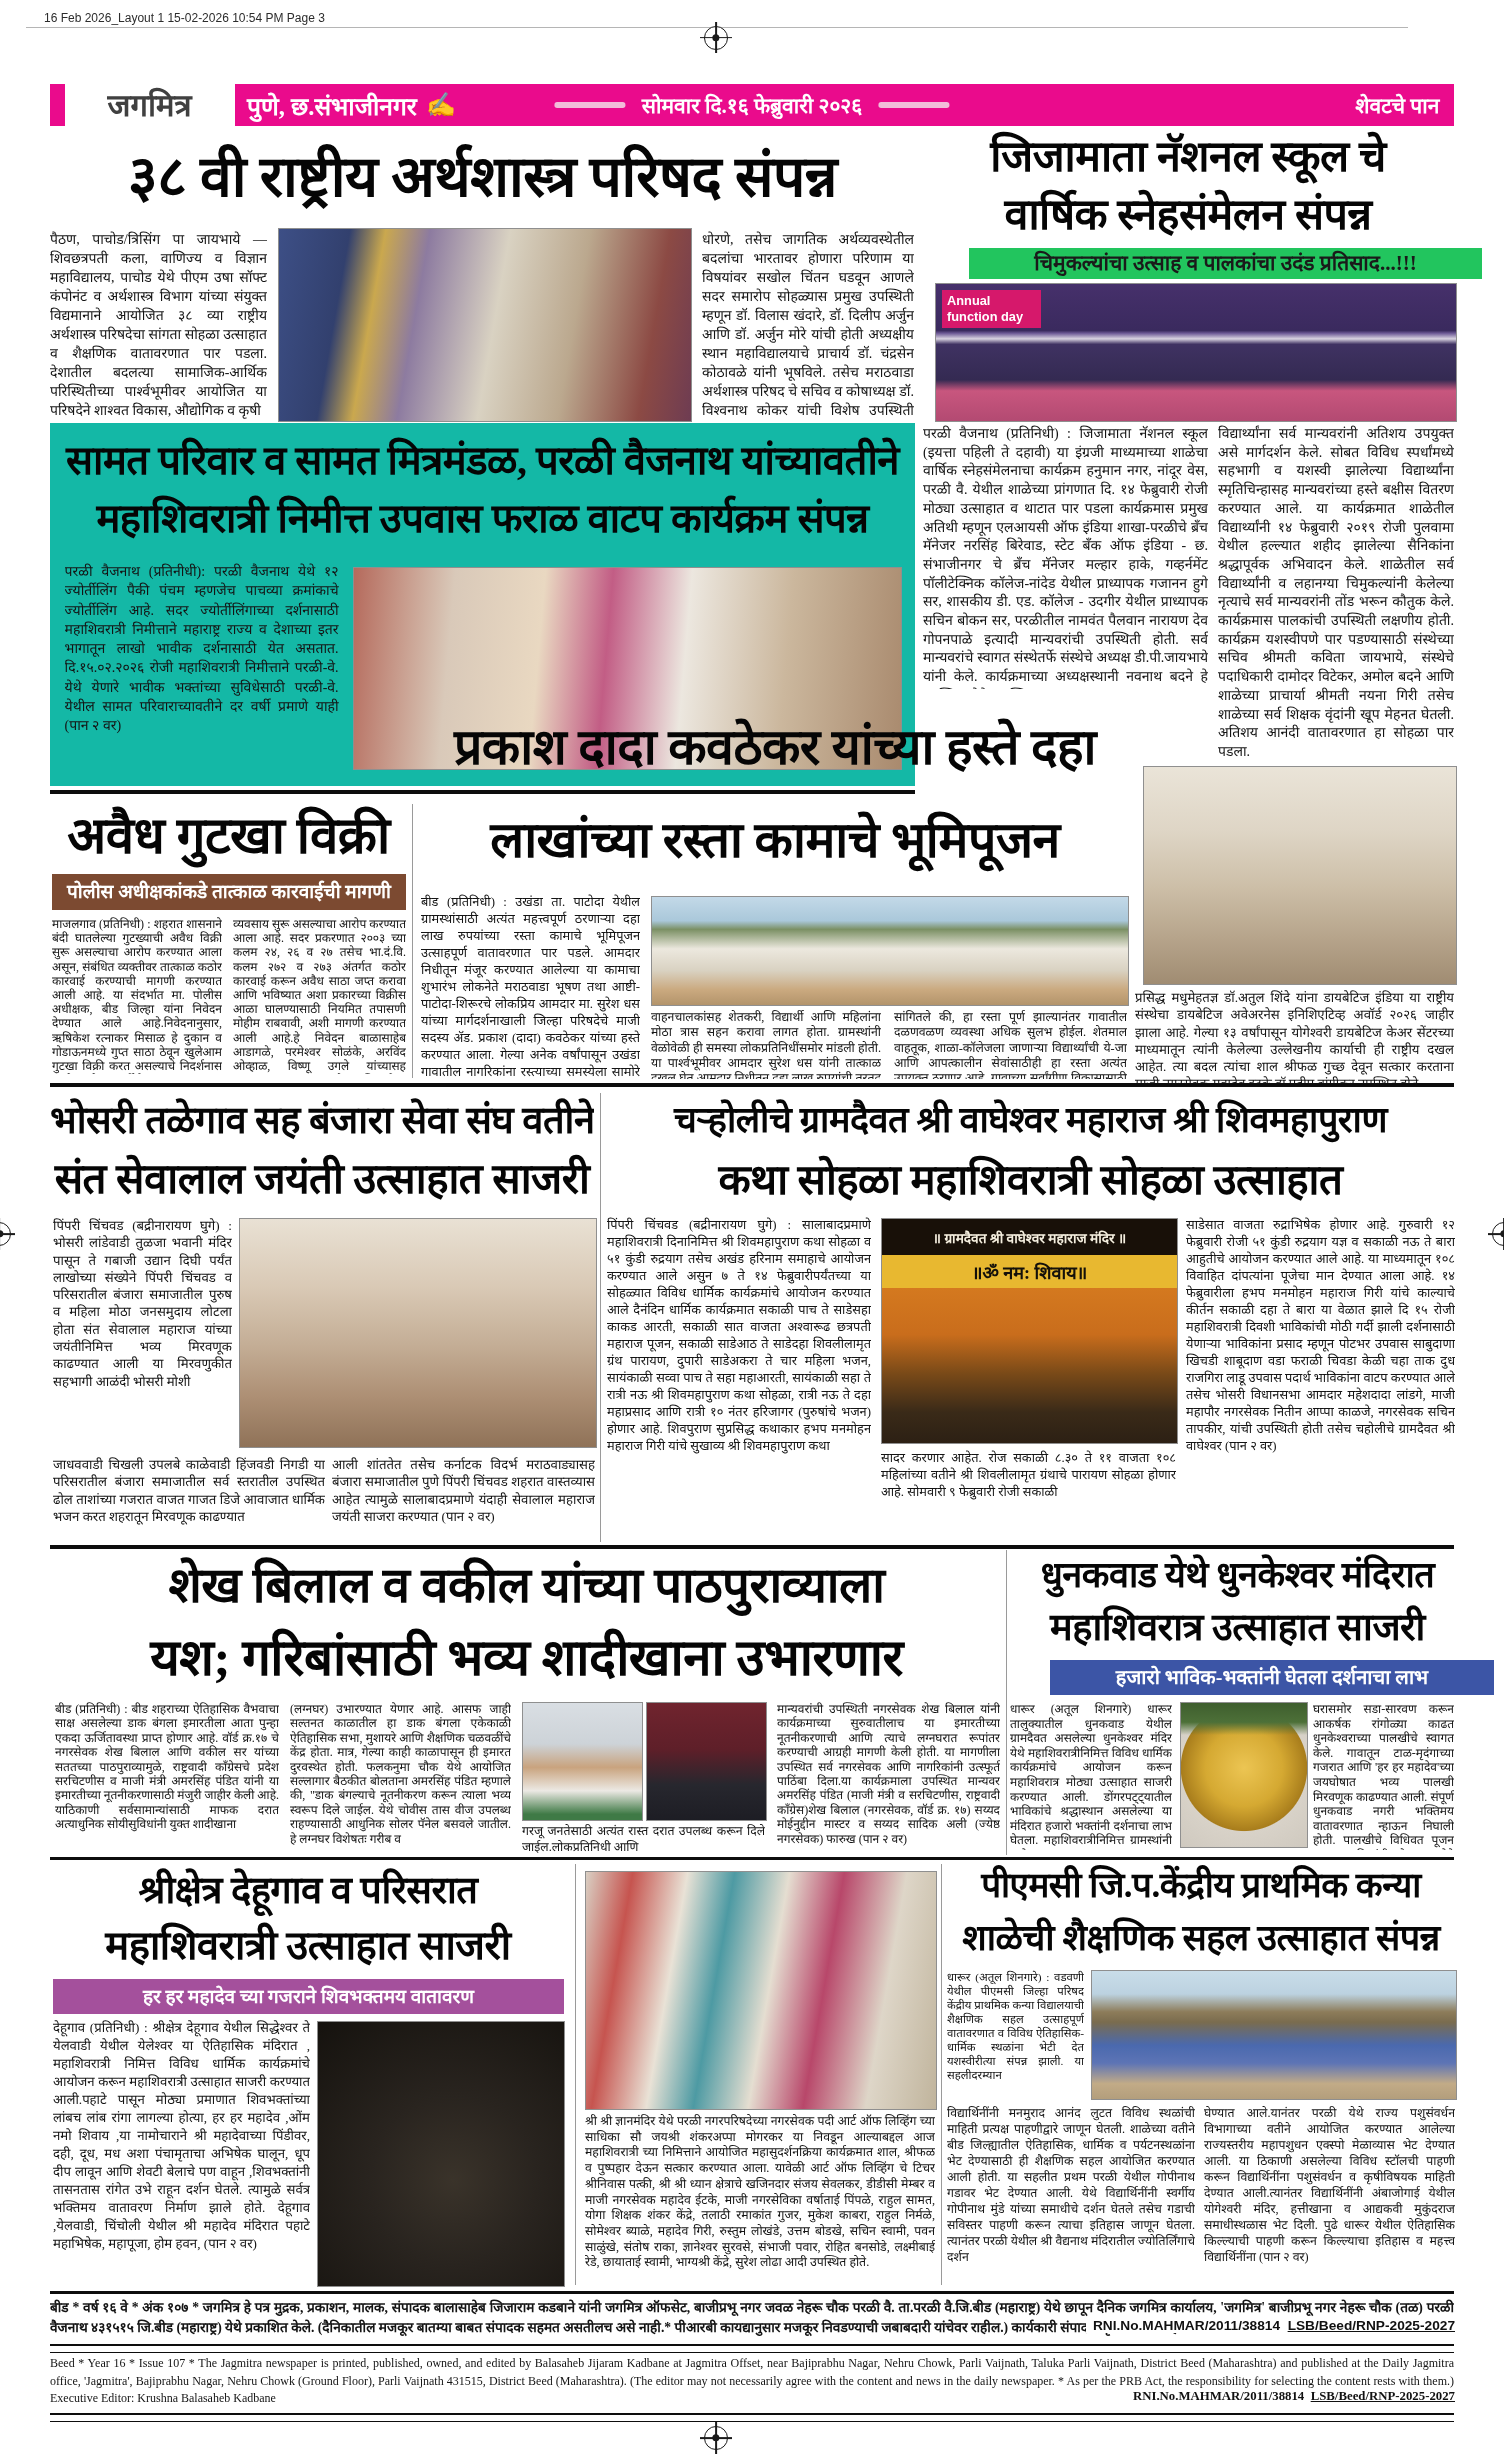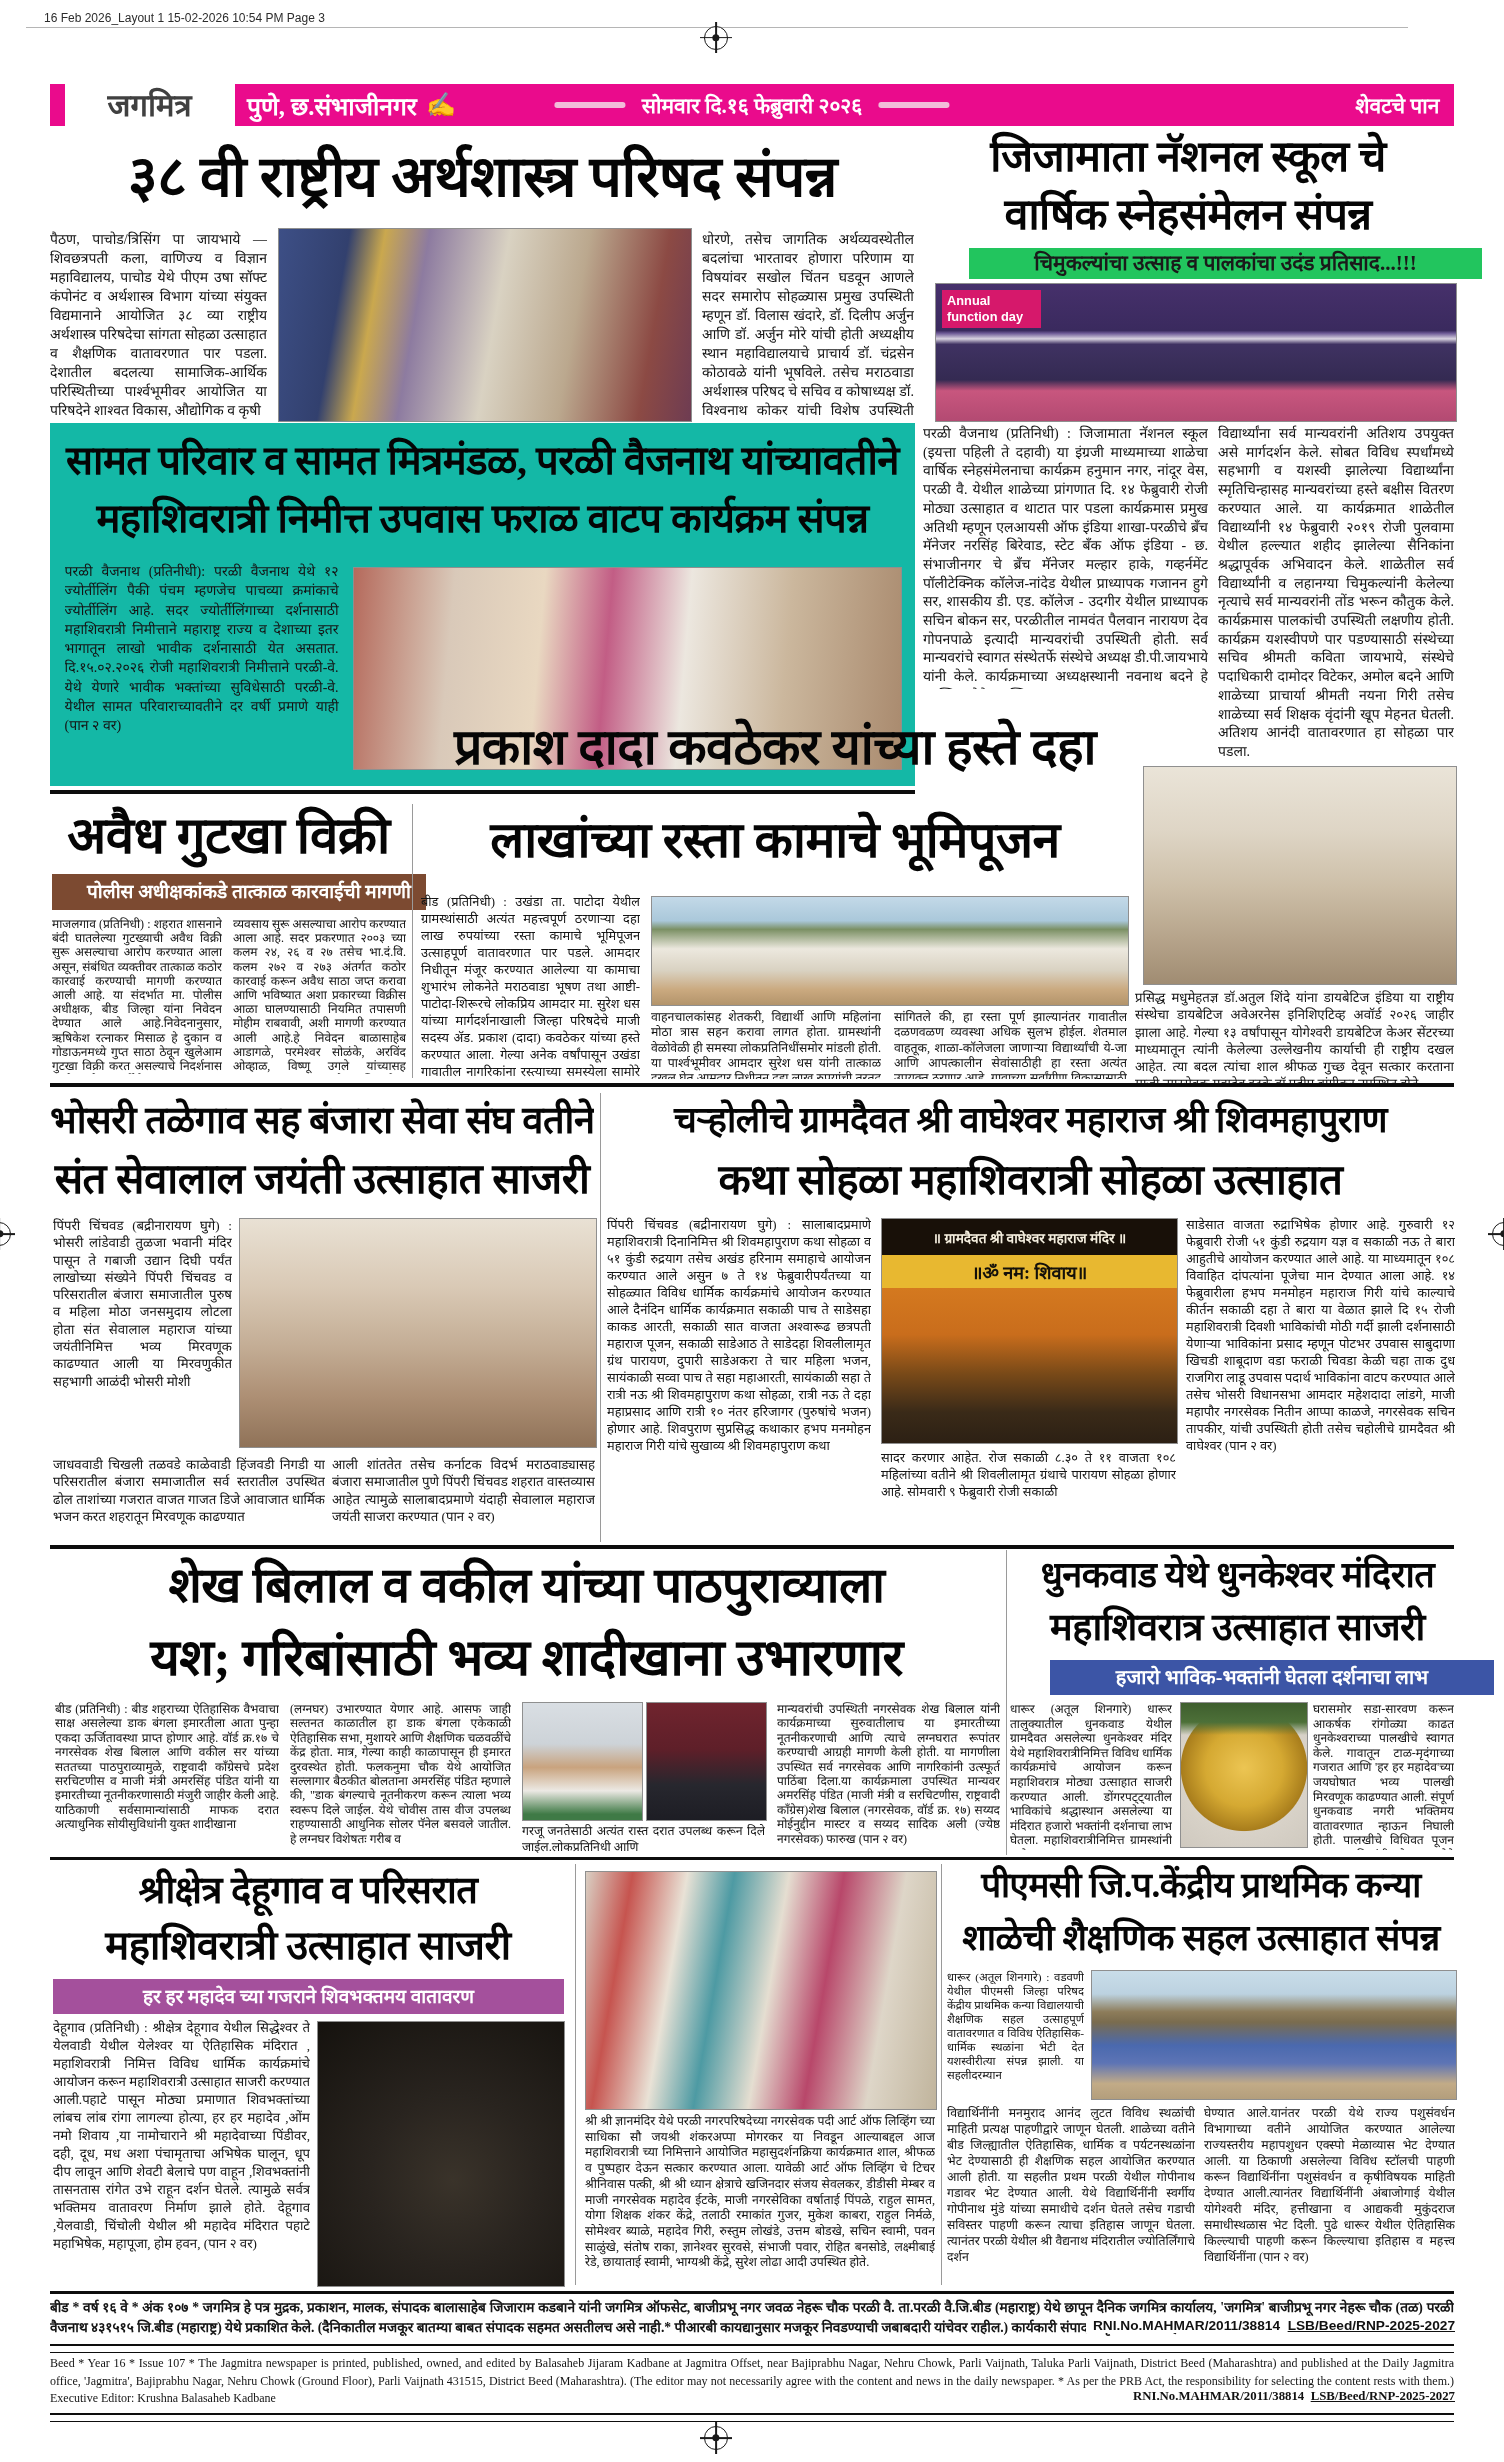--- a/index.html
+++ b/index.html
@@ -107,39 +107,39 @@
 
 <div class="abs samatbg" style="left:50px;top:423px;width:865px;height:363px;">
   <div class="hl" style="margin-top:9px;width:100%;height:58px;font-size:40px;line-height:58px;">सामत परिवार व सामत मित्रमंडळ, परळी वैजनाथ यांच्यावतीने</div>
   <div class="hl" style="width:100%;height:58px;font-size:40px;line-height:58px;">महाशिवरात्री निमीत्त उपवास फराळ वाटप कार्यक्रम संपन्न</div>
   <div class="bd" style="position:absolute;left:14.6px;top:139px;width:274px;height:212px;font-size:14px;line-height:19.3px;">परळी वैजनाथ (प्रतिनीधी): परळी वैजनाथ येथे १२ ज्योर्तीलिंग पैकी पंचम म्हणजेच पाचव्या क्रमांकाचे ज्योर्तीलिंग आहे. सदर ज्योर्तीलिंगाच्या दर्शनासाठी महाशिवरात्री निमीत्ताने महाराष्ट्र राज्य व देशाच्या इतर भागातून लाखो भावीक दर्शनासाठी येत असतात. दि.१५.०२.२०२६ रोजी महाशिवरात्री निमीत्ताने परळी-वे. येथे येणारे भावीक भक्तांच्या सुविधेसाठी परळी-वे. येथील सामत परिवाराच्यावतीने दर वर्षी प्रमाणे याही (पान २ वर)</div>
   <div class="ph ph-samat" style="left:303px;top:144px;width:547px;height:201px;"></div>
 </div>
 <div class="hr" style="left:50px;top:790px;width:865px;height:3.6px;"></div>
 
 <div class="abs hl" style="left:50px;top:804px;width:357px;height:64px;font-size:51px;line-height:64px;">अवैध गुटखा विक्री</div>
-<div class="abs kick bar-brown" style="left:52px;top:874px;width:354px;height:36px;font-size:19px;line-height:36px;padding-left:20px;">पोलीस अधीक्षकांकडे तात्काळ कारवाईची मागणी</div>
+<div class="abs kick bar-brown" style="left:52px;top:874px;width:354px;height:36px;font-size:19px;line-height:36px;">पोलीस अधीक्षकांकडे तात्काळ कारवाईची मागणी</div>
 <div class="abs bd" style="left:52px;top:917px;width:170px;height:157px;font-size:12px;line-height:14.2px;">माजलगाव (प्रतिनिधी) : शहरात शासनाने बंदी घातलेल्या गुटख्याची अवैध विक्री सुरू असल्याचा आरोप करण्यात आला असून, संबंधित व्यक्तीवर तात्काळ कठोर कारवाई करण्याची मागणी करण्यात आली आहे. या संदर्भात मा. पोलीस अधीक्षक, बीड जिल्हा यांना निवेदन देण्यात आले आहे.निवेदनानुसार, ऋषिकेश रत्नाकर मिसाळ हे दुकान व गोडाऊनमध्ये गुप्त साठा ठेवून खुलेआम गुटखा विक्री करत असल्याचे निदर्शनास आले आहे. यापूर्वीही त्याच्यावर गुटखा विक्री प्रकरणी कारवाई करण्यात आली होती. मात्र, त्यानंतरही अवैध</div>
 <div class="abs bd" style="left:233px;top:917px;width:173px;height:157px;font-size:12px;line-height:14.2px;">व्यवसाय सुरू असल्याचा आरोप करण्यात आला आहे. सदर प्रकरणात २००३ च्या कलम २४, २६ व २७ तसेच भा.दं.वि. कलम २७२ व २७३ अंतर्गत कठोर कारवाई करून अवैध साठा जप्त करावा आणि भविष्यात अशा प्रकारच्या विक्रीस आळा घालण्यासाठी नियमित तपासणी मोहीम राबवावी, अशी मागणी करण्यात आली आहे.हे निवेदन बाळासाहेब आडागळे, परमेश्वर सोळंके, अरविंद ओव्हाळ, विष्णू उगले यांच्यासह माजलगाव पत्रकार संघाचे पदाधिकारी व सदस्यांनी दिले आहे.</div>
 <div class="vr" style="left:412px;top:804px;height:274px;"></div>
 
 <div class="abs hl" style="left:421px;top:702px;width:708px;height:91px;font-size:50px;line-height:91px;">प्रकाश दादा कवठेकर यांच्या हस्ते दहा</div>
 <div class="abs hl" style="left:421px;top:795px;width:708px;height:91px;font-size:50px;line-height:91px;">लाखांच्या रस्ता कामाचे भूमिपूजन</div>
 <div class="abs bd" style="left:421px;top:894px;width:219px;height:184px;font-size:12.8px;line-height:17px;">बीड (प्रतिनिधी) : उखंडा ता. पाटोदा येथील ग्रामस्थांसाठी अत्यंत महत्त्वपूर्ण ठरणाऱ्या दहा लाख रुपयांच्या रस्ता कामाचे भूमिपूजन उत्साहपूर्ण वातावरणात पार पडले. आमदार निधीतून मंजूर करण्यात आलेल्या या कामाचा शुभारंभ लोकनेते मराठवाडा भूषण तथा आष्टी-पाटोदा-शिरूरचे लोकप्रिय आमदार मा. सुरेश धस यांच्या मार्गदर्शनाखाली जिल्हा परिषदेचे माजी सदस्य ॲड. प्रकाश (दादा) कवठेकर यांच्या हस्ते करण्यात आला. गेल्या अनेक वर्षांपासून उखंडा गावातील नागरिकांना रस्त्याच्या समस्येला सामोरे जावे लागत होते. पावसाळ्यात चिखल व खड्ड्यांमुळे</div>
 <div class="ph ph-bhumi" style="left:651px;top:896px;width:476px;height:108px;"></div>
 <div class="abs bd" style="left:651px;top:1010px;width:230px;height:69px;font-size:12.3px;line-height:15.3px;">वाहनचालकांसह शेतकरी, विद्यार्थी आणि महिलांना मोठा त्रास सहन करावा लागत होता. ग्रामस्थांनी वेळोवेळी ही समस्या लोकप्रतिनिधींसमोर मांडली होती. या पार्श्वभूमीवर आमदार सुरेश धस यांनी तात्काळ दखल घेत आमदार निधीतून दहा लाख रुपयांची तरतूद करून रस्ता कामाला मंजुरी दिली. भूमिपूजन प्रसंगी बोलताना मान्यवरांनी</div>
 <div class="abs bd" style="left:894px;top:1010px;width:233px;height:69px;font-size:12.3px;line-height:15.3px;">सांगितले की, हा रस्ता पूर्ण झाल्यानंतर गावातील दळणवळण व्यवस्था अधिक सुलभ होईल. शेतमाल वाहतूक, शाळा-कॉलेजला जाणाऱ्या विद्यार्थ्यांची ये-जा आणि आपत्कालीन सेवांसाठीही हा रस्ता अत्यंत उपयुक्त ठरणार आहे. गावाच्या सर्वांगीण विकासासाठी अशा मूलभूत सुविधा अत्यावश्यक असल्याचे मत व्यक्त करण्यात आले.</div>
 
 <div class="hr" style="left:50px;top:1083px;width:1404px;height:3.6px;"></div>
 
 <div class="abs hl" style="left:50px;top:1093px;width:544px;height:55px;font-size:38px;line-height:55px;">भोसरी तळेगाव सह बंजारा सेवा संघ वतीने</div>
 <div class="abs hl" style="left:50px;top:1149px;width:544px;height:60px;font-size:42px;line-height:60px;">संत सेवालाल जयंती उत्साहात साजरी</div>
 <div class="abs bd" style="left:53px;top:1217px;width:179px;height:230px;font-size:13.2px;line-height:17.3px;">पिंपरी चिंचवड (बद्रीनारायण घुगे) : भोसरी लांडेवाडी तुळजा भवानी मंदिर पासून ते गबाजी उद्यान दिघी पर्यंत लाखोच्या संख्येने पिंपरी चिंचवड व परिसरातील बंजारा समाजातील पुरुष व महिला मोठा जनसमुदाय लोटला होता संत सेवालाल महाराज यांच्या जयंतीनिमित्त भव्य मिरवणूक काढण्यात आली या मिरवणुकीत सहभागी आळंदी भोसरी मोशी</div>
 <div class="ph ph-bhosari" style="left:239px;top:1218px;width:356px;height:228px;"></div>
-<div class="abs bd" style="left:53px;top:1456px;width:272px;height:88px;font-size:13.2px;line-height:17.3px;">जाधववाडी चिखली तळवडे काळेवाडी हिंजवडी निगडी या परिसरातील बंजारा समाजातील सर्व स्तरातील उपस्थित ढोल ताशांच्या गजरात वाजत गाजत डिजे आवाजात धार्मिक भजन करत शहरातून मिरवणूक काढण्यात</div>
+<div class="abs bd" style="left:53px;top:1456px;width:272px;height:88px;font-size:13.2px;line-height:17.3px;">जाधववाडी चिखली उपलबे काळेवाडी हिंजवडी निगडी या परिसरातील बंजारा समाजातील सर्व स्तरातील उपस्थित ढोल ताशांच्या गजरात वाजत गाजत डिजे आवाजात धार्मिक भजन करत शहरातून मिरवणूक काढण्यात</div>
 <div class="abs bd" style="left:332px;top:1456px;width:263px;height:88px;font-size:13.2px;line-height:17.3px;">आली शांततेत तसेच कर्नाटक विदर्भ मराठवाड्यासह बंजारा समाजातील पुणे पिंपरी चिंचवड शहरात वास्तव्यास आहेत त्यामुळे सालाबादप्रमाणे यंदाही सेवालाल महाराज जयंती साजरा करण्यात (पान २ वर)</div>
 <div class="vr" style="left:600px;top:1093px;height:449px;"></div>
 
 <div class="abs hl" style="left:607px;top:1093px;width:847px;height:55px;font-size:36px;line-height:55px;">चऱ्होलीचे ग्रामदैवत श्री वाघेश्वर महाराज श्री शिवमहापुराण</div>
 <div class="abs hl" style="left:607px;top:1149px;width:847px;height:62px;font-size:42px;line-height:62px;">कथा सोहळा महाशिवरात्री सोहळा उत्साहात</div>
 <div class="abs bd" style="left:607px;top:1217px;width:264px;height:326px;font-size:12.8px;line-height:17px;">पिंपरी चिंचवड (बद्रीनारायण घुगे) : सालाबादप्रमाणे महाशिवरात्री दिनानिमित्त श्री शिवमहापुराण कथा सोहळा व ५१ कुंडी रुद्रयाग तसेच अखंड हरिनाम समाहाचे आयोजन करण्यात आले असुन ७ ते १४ फेब्रुवारीपर्यंतच्या या सोहळ्यात विविध धार्मिक कार्यक्रमांचे आयोजन करण्यात आले दैनंदिन धार्मिक कार्यक्रमात सकाळी पाच ते साडेसहा काकड आरती, सकाळी सात वाजता अश्वारूढ छत्रपती महाराज पूजन, सकाळी साडेआठ ते साडेदहा शिवलीलामृत ग्रंथ पारायण, दुपारी साडेअकरा ते चार महिला भजन, सायंकाळी सव्वा पाच ते सहा महाआरती, सायंकाळी सहा ते रात्री नऊ श्री शिवमहापुराण कथा सोहळा, रात्री नऊ ते दहा महाप्रसाद आणि रात्री १० नंतर हरिजागर (पुरुषांचे भजन) होणार आहे. शिवपुराण सुप्रसिद्ध कथाकार हभप मनमोहन महाराज गिरी यांचे सुखाव्य श्री शिवमहापुराण कथा</div>
 <div class="ph" style="left:881px;top:1218px;width:295px;height:224px;">
   <div class="wag-band1">॥ ग्रामदैवत श्री वाघेश्वर महाराज मंदिर ॥</div>
   <div class="wag-band2">॥ॐ नम: शिवाय॥</div>
   <div class="wag-body"></div>

